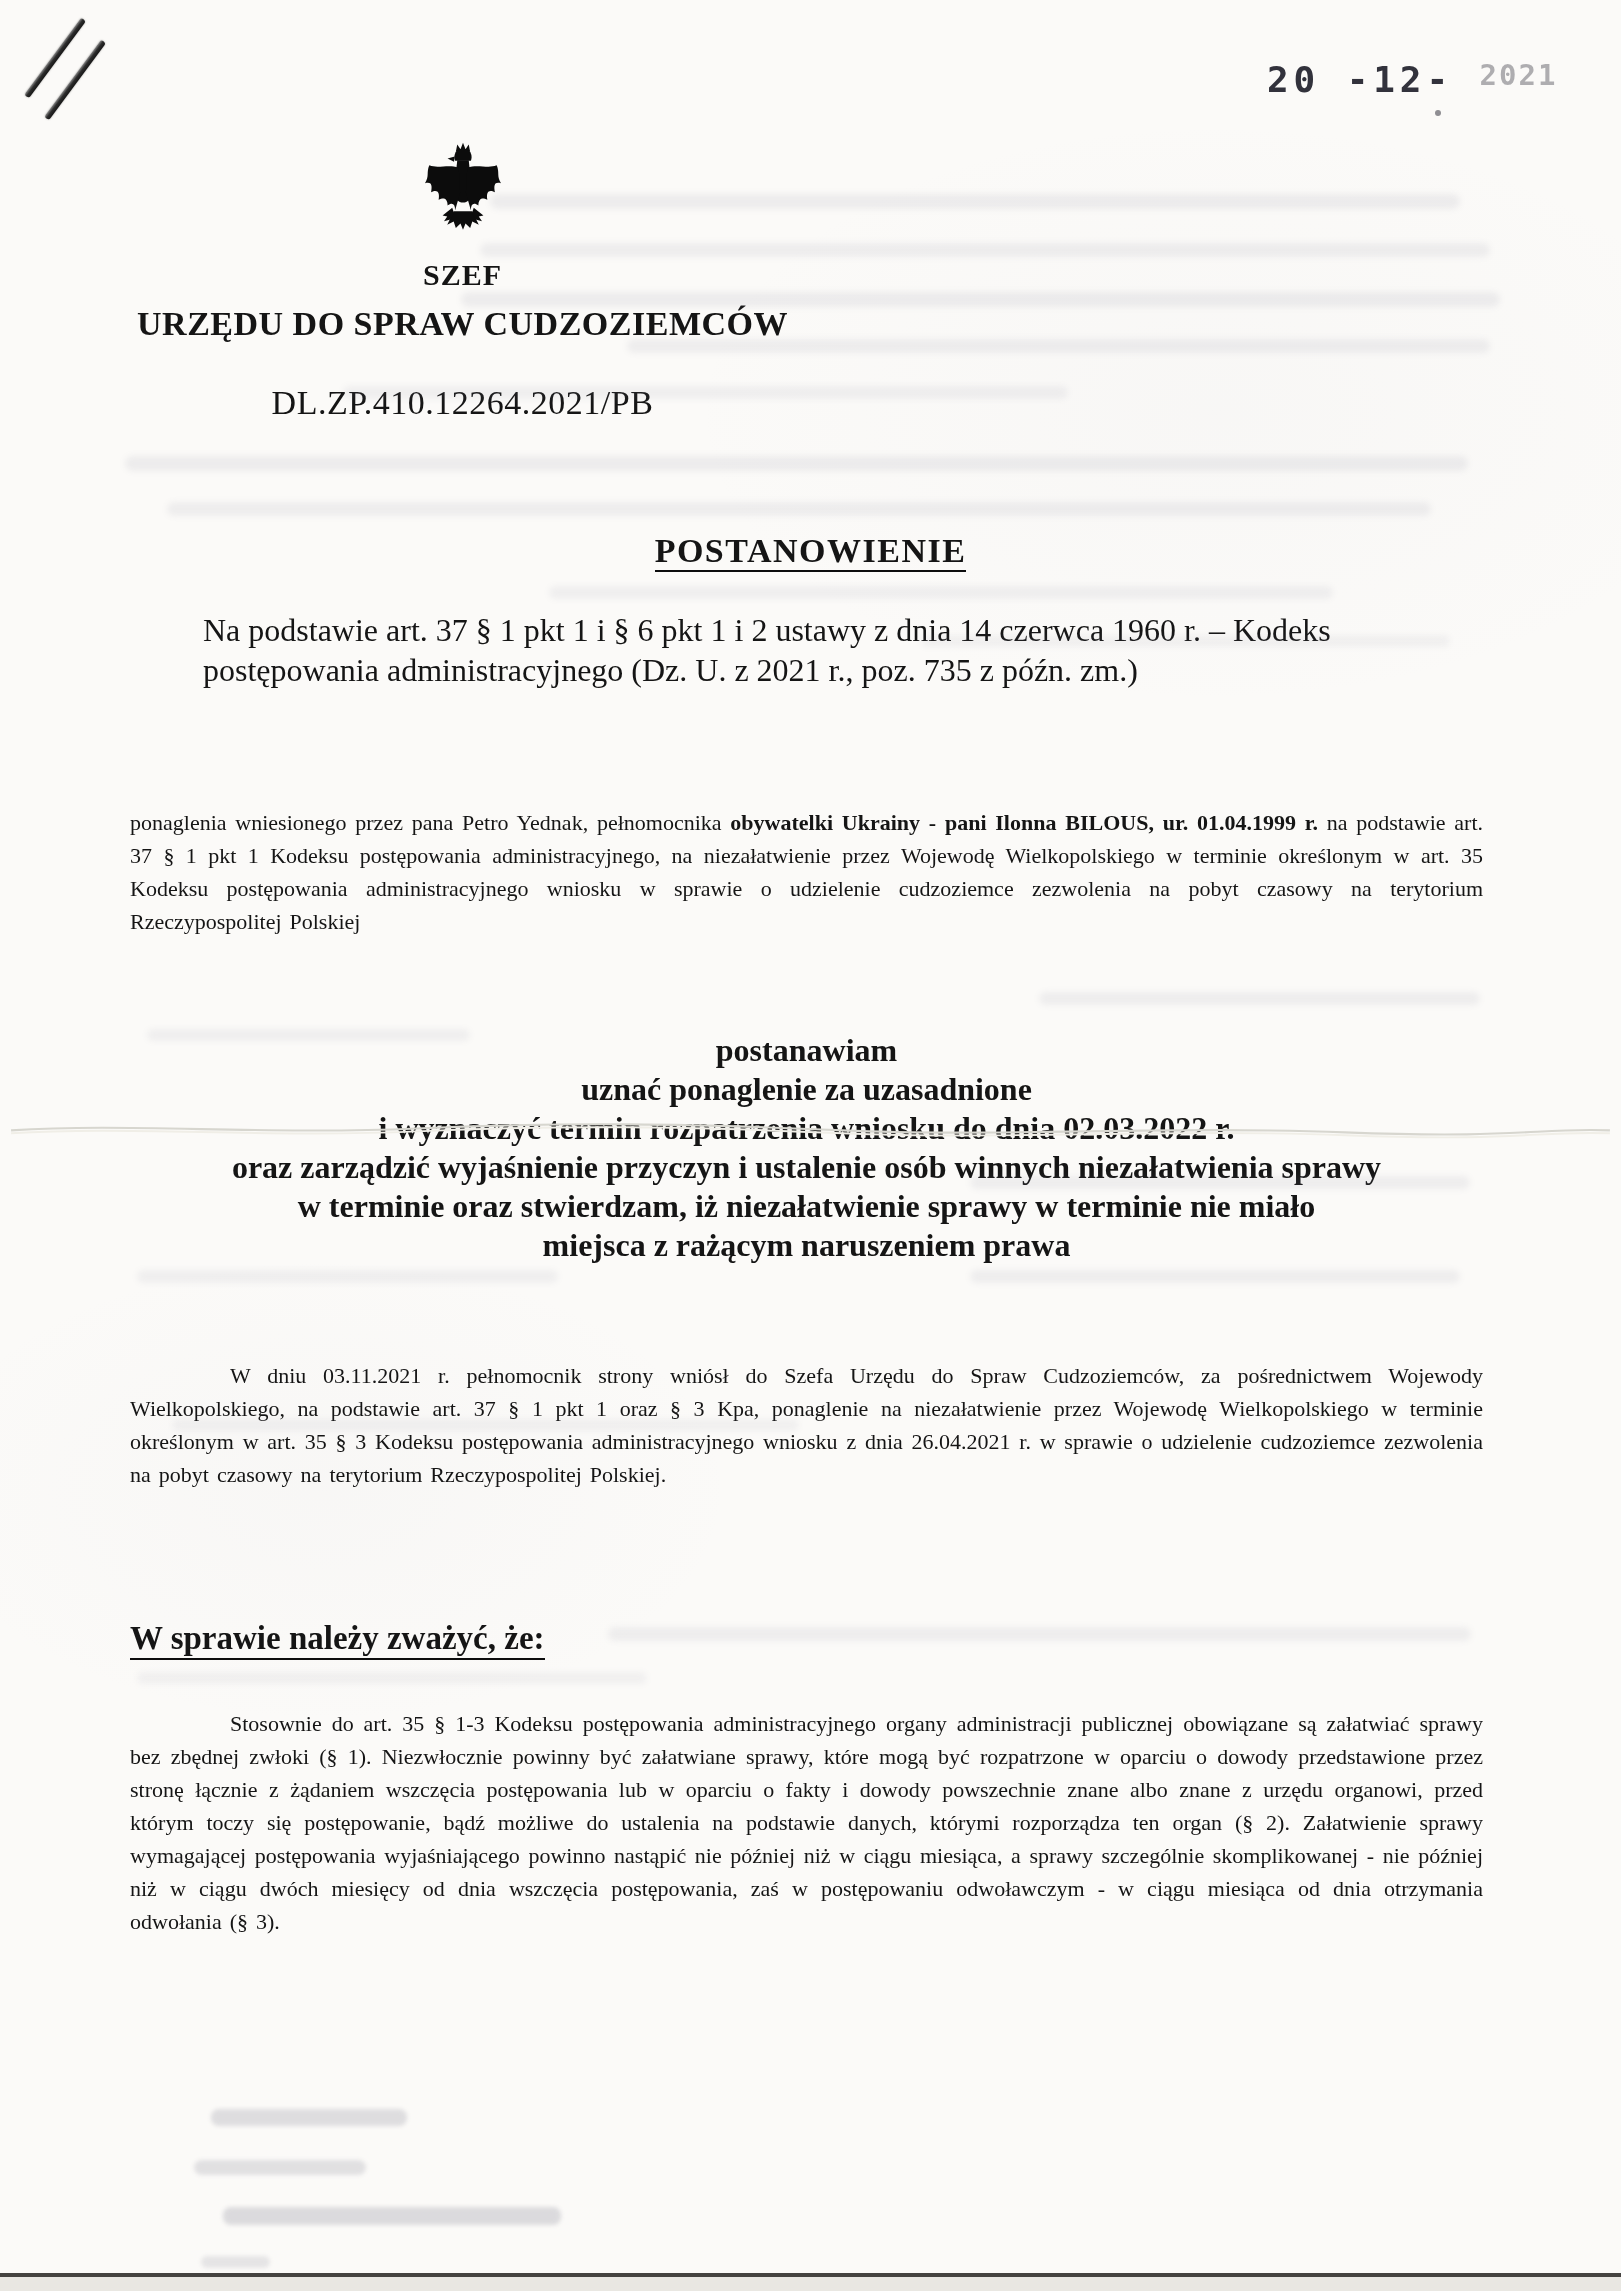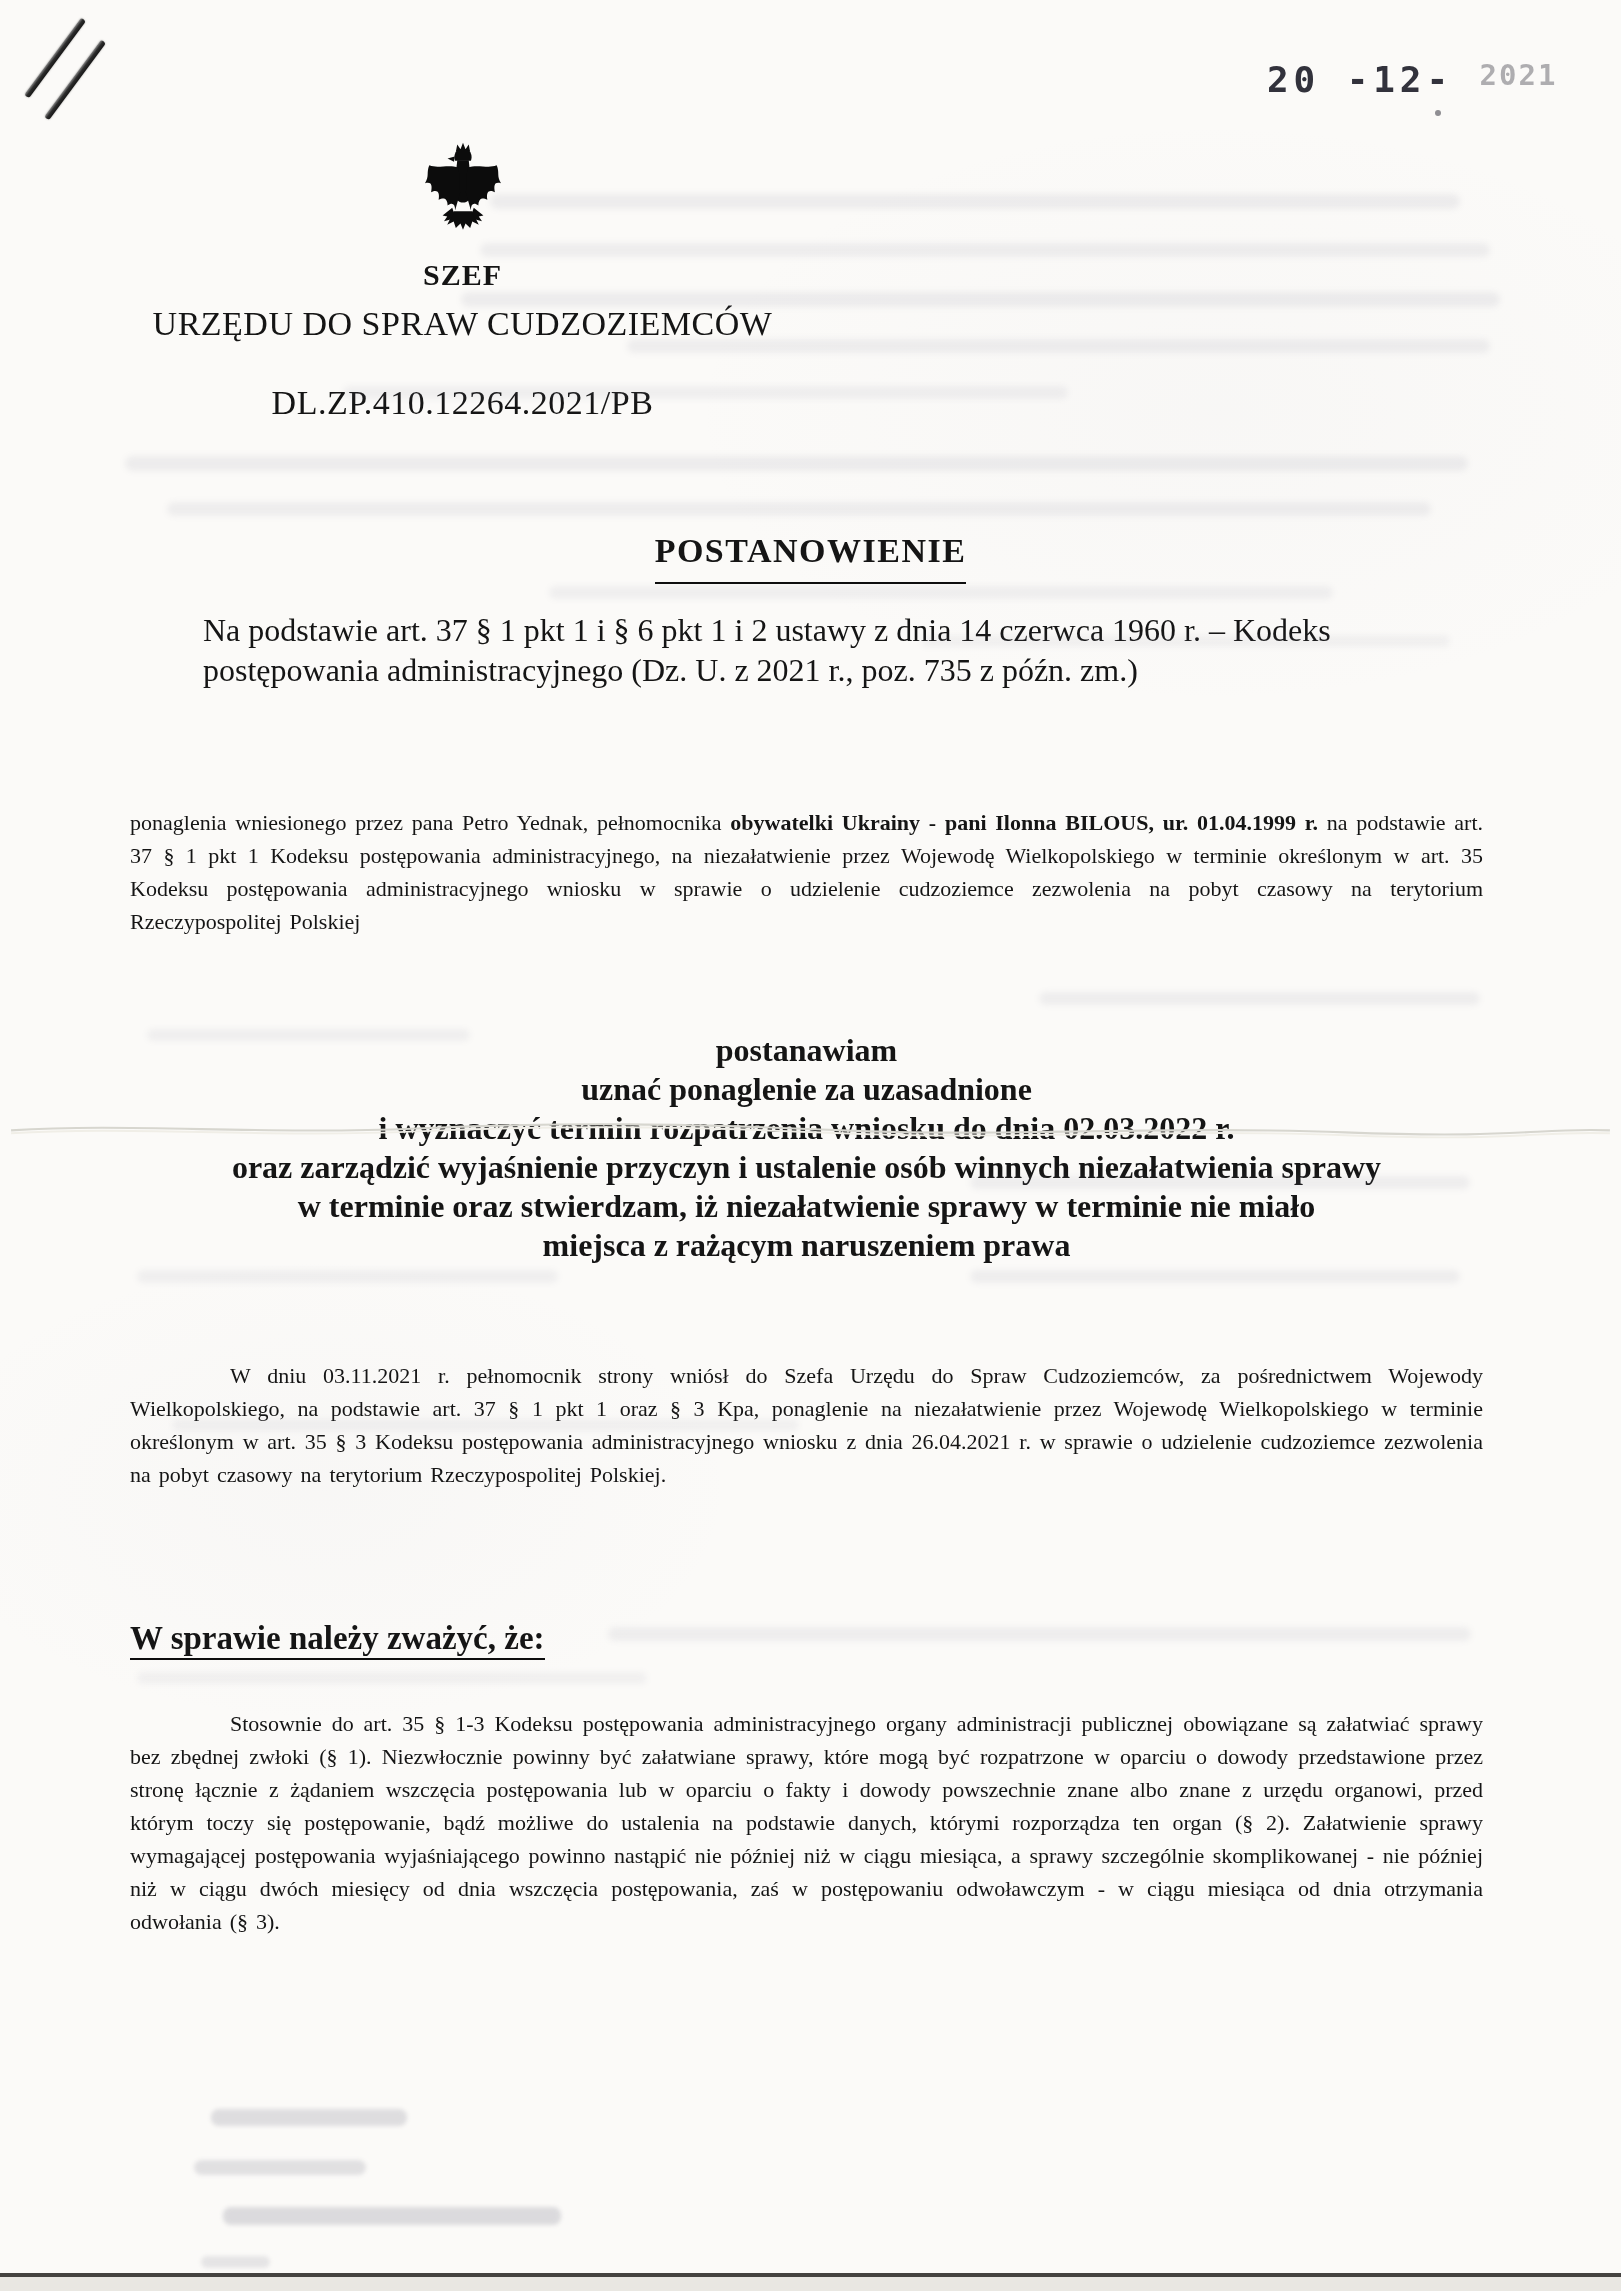--- a/index.html
+++ b/index.html
@@ -19,26 +19,26 @@
     transform:rotate(-53.5deg);box-shadow:0 0 2px rgba(0,0,0,.35);}
   
   .stamp{font-family:"DejaVu Sans Mono","Liberation Mono",monospace;font-weight:bold;
     color:#32323c;font-size:36px;letter-spacing:4.9px;white-space:nowrap;}
   .stamp .year{display:inline-block;font-size:29px;opacity:.38;transform:translateY(-6.9px);
     filter:blur(0.4px);letter-spacing:2px;}
   .stamp-dot{width:5.9px;height:5.9px;border-radius:50%;background:#55555c;opacity:.65;}
   
   .hdr{left:2px;width:921px;text-align:center;}
   .issuer1{font-size:30px;font-weight:bold;letter-spacing:1px;}
-  .issuer2{font-size:34px;font-weight:normal;letter-spacing:0.5px;white-space:nowrap;}
+  .issuer2{font-size:34px;font-weight:bold;letter-spacing:0.5px;white-space:nowrap;}
   .caseno{font-size:34px;letter-spacing:0.5px;}
   .place-date{font-size:34px;white-space:nowrap;}
   
   .doc-title{width:1621px;text-align:center;font-size:34px;font-weight:bold;letter-spacing:1.5px;}
-  .doc-title span{border-bottom:2.9px solid #0d0d0d;padding-bottom:13px;}
+  .doc-title span{border-bottom:2.9px solid #0d0d0d;padding-bottom:1px;}
   .center-par{left:203px;width:1215px;text-align:left;font-size:32px;line-height:40px;}
   .bold-center{left:130px;width:1353px;text-align:center;font-size:32px;font-weight:bold;line-height:39px;}
   .body-par{left:130px;width:1353px;text-align:justify;font-size:22px;line-height:33px;word-spacing:2.5px;}
   .indent{text-indent:100px;}
   .subhead{left:130px;font-size:33px;font-weight:bold;}
   .subhead span{border-bottom:2.9px solid #0d0d0d;padding-bottom:2px;}
   
   .ghost{position:absolute;background:#7e7e92;border-radius:7.8px;filter:blur(3.1px);}
   .ghost.hand{filter:blur(2.2px);background:#6e6e80;}
   .crease{left:0;top:1113px;width:1621px;height:29px;}

